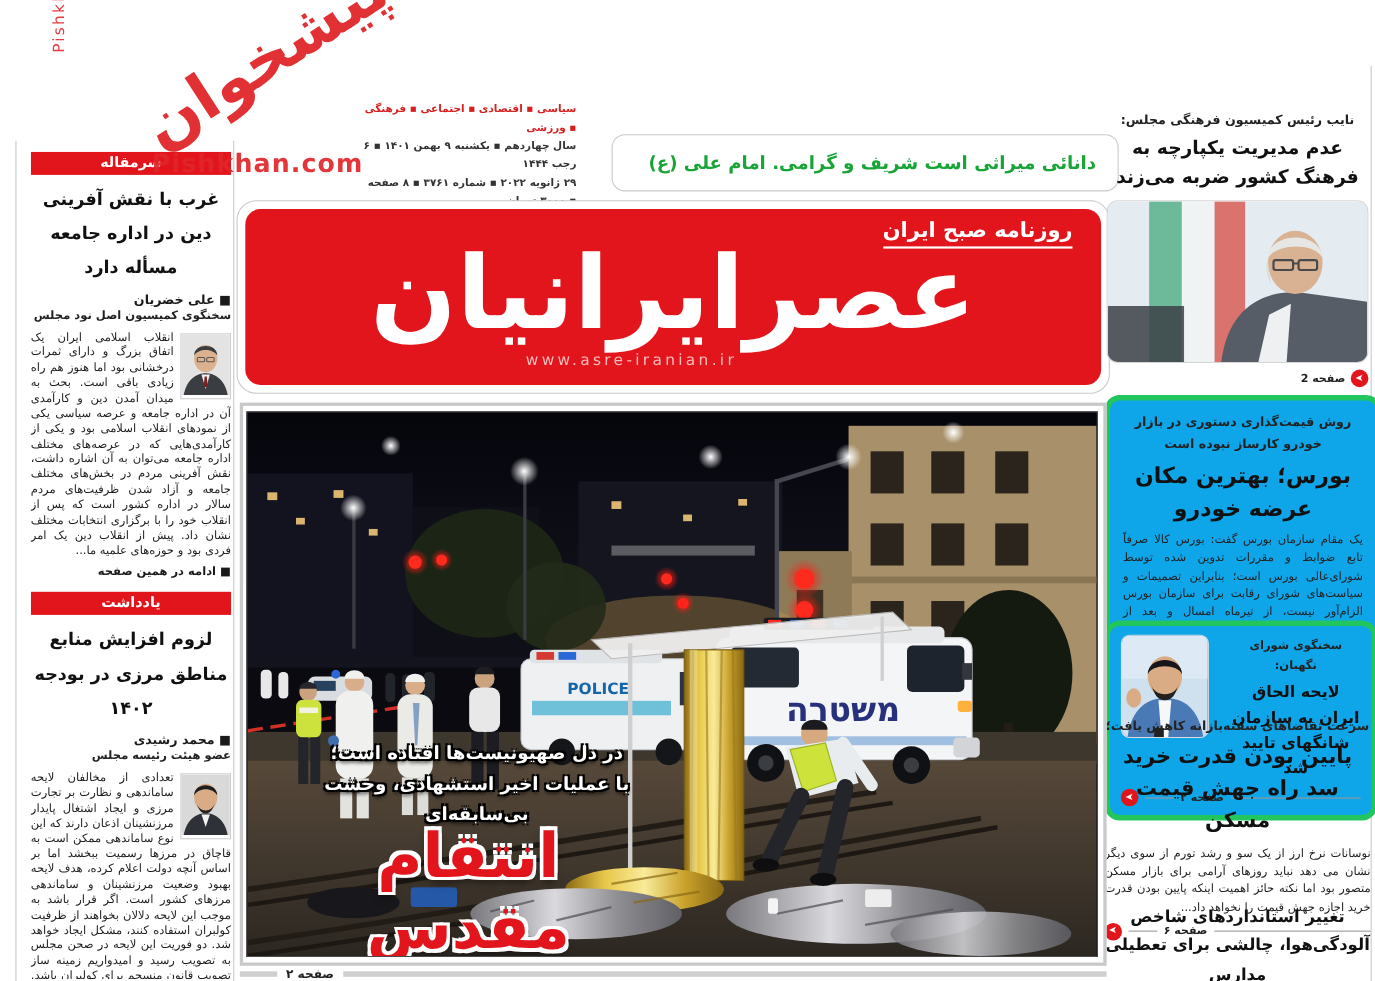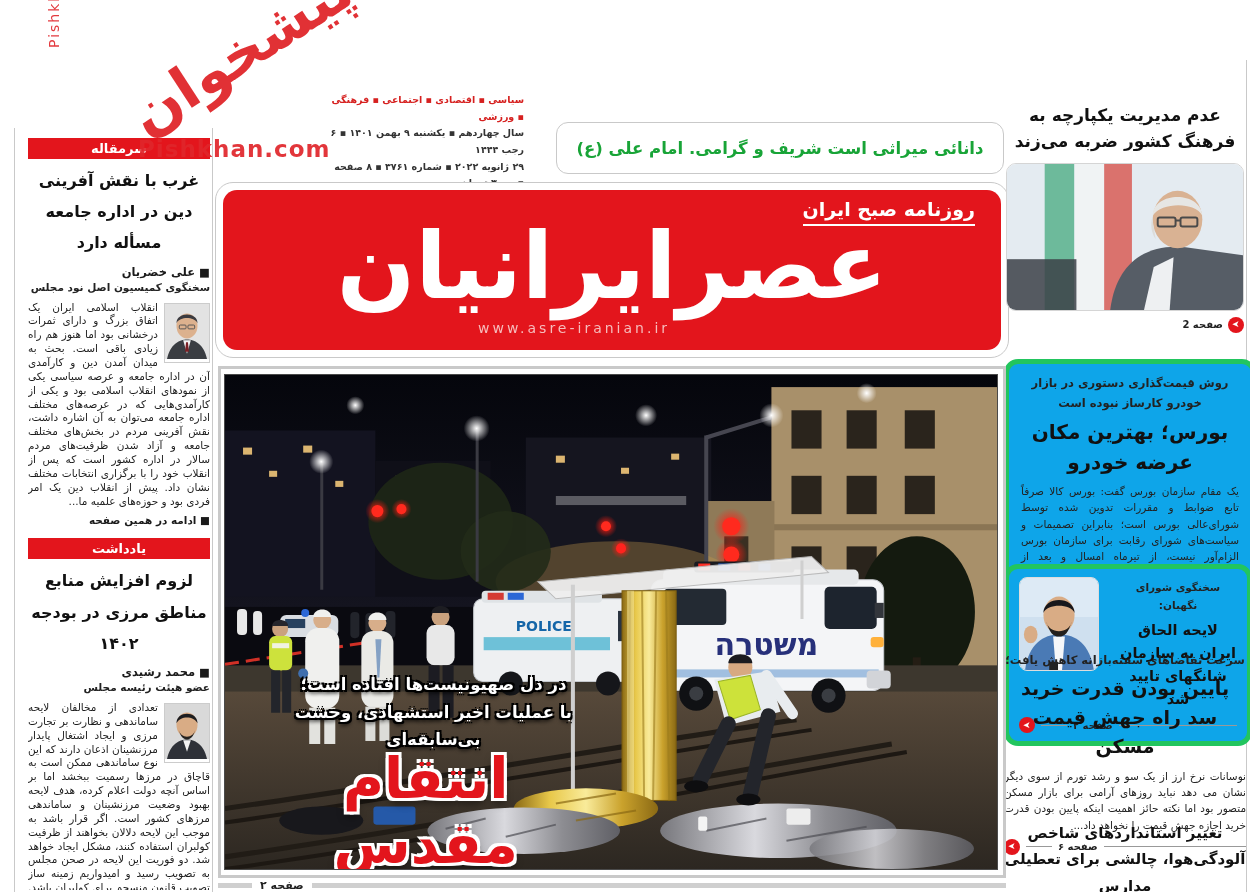--- a/index.html
+++ b/index.html
@@ -9,21 +9,21 @@
   
   .wm{position:absolute;z-index:40;color:#e0262b;pointer-events:none;}
   .wm-logo{left:115px;top:18px;font-size:58px;font-weight:bold;transform:rotate(-33deg);opacity:.95;}
   .wm-domain{left:138px;top:136px;font-size:23px;font-weight:bold;letter-spacing:1px;direction:ltr;opacity:.92;}
   .wm-side{left:46px;top:48px;font-size:14px;letter-spacing:2px;transform:rotate(-90deg);transform-origin:left top;direction:ltr;opacity:.9;}
   
   .hdr-info{position:absolute;left:328px;top:92px;width:196px;text-align:right;font-size:9.5px;line-height:1.75;font-weight:bold;color:#333;}
   .hdr-cats{color:#d6201f;}
   .hdr-latin{direction:ltr;text-align:right;letter-spacing:1.2px;color:#9e3434;font-size:9px;}
   .quote-box{position:absolute;left:556px;top:122px;width:446px;height:50px;border:1px solid #c9c9c9;border-radius:12px;
-             display:flex;align-items:center;justify-content:center;font-weight:bold;font-size:16.5px;}
+             display:flex;align-items:center;justify-content:center;font-weight:bold;font-size:16.5px;padding-left:13px;}
   
   .mast-wrap{position:absolute;left:215px;top:182px;width:792px;height:174px;background:#fff;border:1px solid #c9c9c9;border-radius:18px;}
   .mast-red{position:absolute;left:7px;right:7px;top:7px;bottom:7px;background:#e3151c;border-radius:14px;overflow:hidden;}
   .mast-tag{position:absolute;top:8px;right:26px;color:#fff;font-size:19px;font-weight:bold;padding-bottom:4px;border-bottom:2px solid #fff;}
   .mast-title{position:absolute;top:26px;left:10px;right:10px;text-align:center;color:#fff;font-size:92px;font-weight:bold;line-height:1.1;letter-spacing:-2px;}
   .mast-web{position:absolute;bottom:14px;left:255px;color:#f6bcbc;font-size:14px;letter-spacing:3px;direction:ltr;font-weight:normal;}
   
   .kicker{font-size:11.5px;font-weight:bold;text-align:center;color:#222;line-height:1.7;}
   .headline{font-weight:bold;text-align:center;color:#111;}
   .body-text{font-size:10.5px;line-height:1.55;text-align:justify;color:#222;}
@@ -100,20 +100,21 @@
 
   <div class="mast-wrap">
     <div class="mast-red">
       <div class="mast-tag">روزنامه صبح ایران</div>
       <div class="mast-title">عصرایرانیان</div>
       <div class="mast-web">www.asre-iranian.ir</div>
     </div>
   </div>
 
   <div class="lead">
+    <div class="kicker">نایب رئیس کمیسیون فرهنگی مجلس:</div>
     <div class="headline">عدم مدیریت یکپارچه به فرهنگ کشور ضربه می‌زند</div>
     <div class="lead-photo">
       <svg viewBox="0 0 238 148" preserveAspectRatio="none">
         <rect width="238" height="148" fill="#e4ebf1"></rect>
         <g opacity="0.8">
           <rect x="38" y="0" width="30" height="148" fill="#4fae86"></rect>
           <rect x="68" y="0" width="30" height="148" fill="#f3f5f6"></rect>
           <rect x="98" y="0" width="28" height="148" fill="#d8544d"></rect>
         </g>
         <rect x="0" y="96" width="70" height="52" fill="#3c4148" opacity="0.85"></rect>

